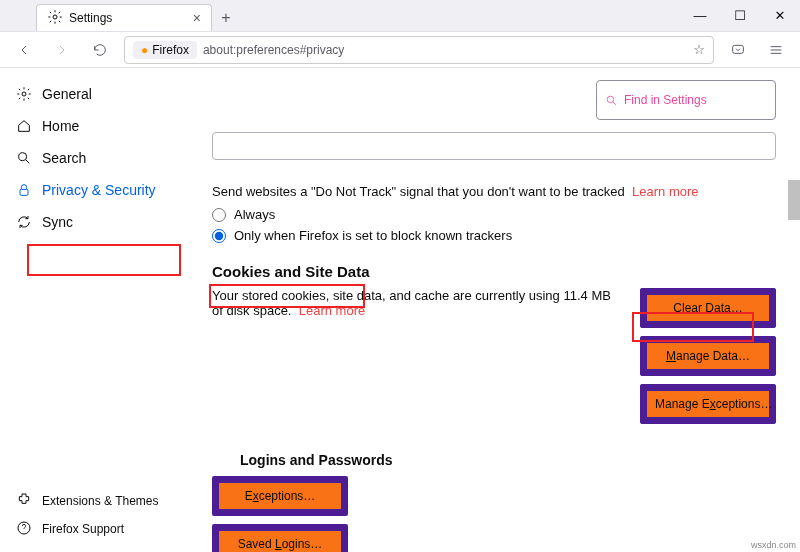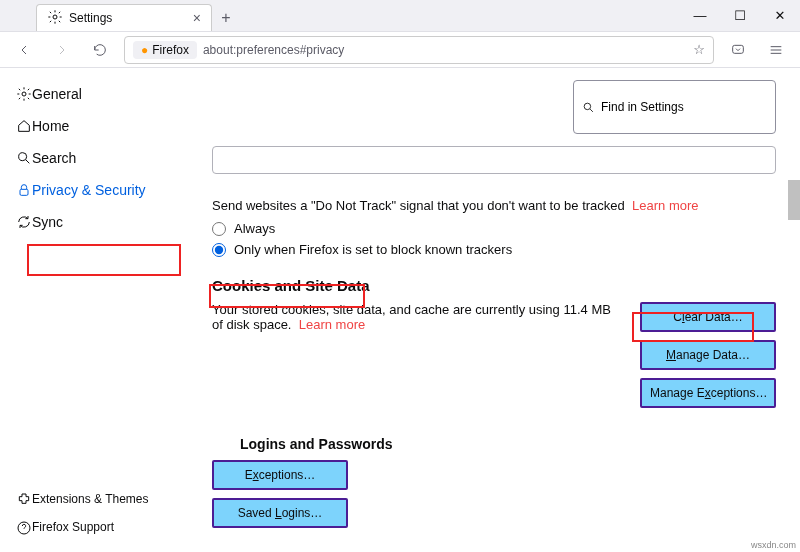--- a/index.html
+++ b/index.html
@@ -11,38 +11,38 @@
 .newtab { width:28px; display:flex; align-items:center; justify-content:center; font-size:16px; color:#5b5b66; margin-top:4px; cursor:pointer; }
 .winctrl { margin-left:auto; display:flex; }
 .winctrl div { width:40px; display:flex; align-items:center; justify-content:center; cursor:pointer; }
 .addrbar { height:36px; display:flex; align-items:center; gap:10px; padding:0 10px; border-bottom:1px solid #e0e0e6; }
 .iconbtn { width:28px; height:28px; display:flex; align-items:center; justify-content:center; color:#5b5b66; border-radius:4px; cursor:pointer; }
 .urlbox { flex:1; display:flex; align-items:center; gap:6px; height:28px; border:1px solid #ccc; border-radius:4px; padding:0 8px; background:#fff; }
 .chip { background:#f0f0f4; border-radius:4px; padding:2px 8px; font-size:12px; display:flex; align-items:center; gap:4px; }
 .urltext { flex:1; color:#5b5b66; font-size:12px; }
 .content { display:flex; height:484px; }
 .sidebar { width:200px; padding:10px 0; display:flex; flex-direction:column; }
-.side-item { display:flex; align-items:flex-start; padding:8px 16px; font-size:14px; cursor:pointer; color:#0c0c0d; }
+.side-item { display:flex; align-items:flex-end; gap:10px; padding:8px 16px; font-size:14px; cursor:pointer; color:#0c0c0d; }
 .side-item.active { color:#0060df; }
 .side-bottom { margin-top:auto; }
 .side-bottom .side-item { font-size:12px; padding:6px 16px; }
 .main { flex:1; padding:12px 24px 0 12px; overflow:hidden; position:relative; }
 .searchwrap { display:flex; justify-content:flex-end; margin-bottom:12px; }
-.searchbox { width:203px; border:1px solid #8f8f9d; border-radius:4px; padding:19px 8px; font-size:12px; display:flex; align-items:center; gap:6px; color:#000000; }
+.searchbox { width:180px; border:1px solid #8f8f9d; border-radius:4px; padding:12px 8px; font-size:12px; display:flex; align-items:center; gap:6px; color:#ec4899; }
 .stub { height:28px; border:1px solid #b1b1b9; border-radius:4px; margin-bottom:24px; }
 .para { font-size:13px; color:#0c0c0d; margin-bottom:8px; }
 .link { color:#ef4444; cursor:pointer; }
 .radio-row, .check-row { display:flex; align-items:center; gap:8px; margin:6px 0; font-size:13px; }
 .radio-row input, .check-row input { width:14px; height:14px; accent-color:#0060df; }
 .section-h { font-size:15px; font-weight:600; margin:20px 0 8px 0; }
 .subsection-h { font-size:14px; font-weight:700; margin:28px 0 8px 28px; }
 .twocol { display:flex; gap:16px; }
 .twocol .left { flex:1; }
 .btncol { width:136px; display:flex; flex-direction:column; gap:8px; }
-.btn { padding:6px 8px; border:2px solid #4c1d95; background:#7dd3fc; border-radius:2px; font-size:12px; text-align:center; cursor:pointer; white-space:nowrap; }
+.btn { padding:6px 8px; border:7px solid #4c1d95; background:#f97316; border-radius:2px; font-size:12px; text-align:center; cursor:pointer; white-space:nowrap; }
 .hl-red { border:2px solid #e22; position:absolute; pointer-events:none; }
 .scrollthumb { position:absolute; right:0; top:180px; width:12px; height:40px; background:#c0c0c0; }
 .u { text-decoration:underline; }
 svg { width:16px; height:16px; stroke:currentColor; fill:none; stroke-width:1.5; }
 .watermark { position:absolute; right:4px; bottom:2px; font-size:9px; color:#888; }
 </style>
 </head>
 <body>
 
 <div class="titlebar">

